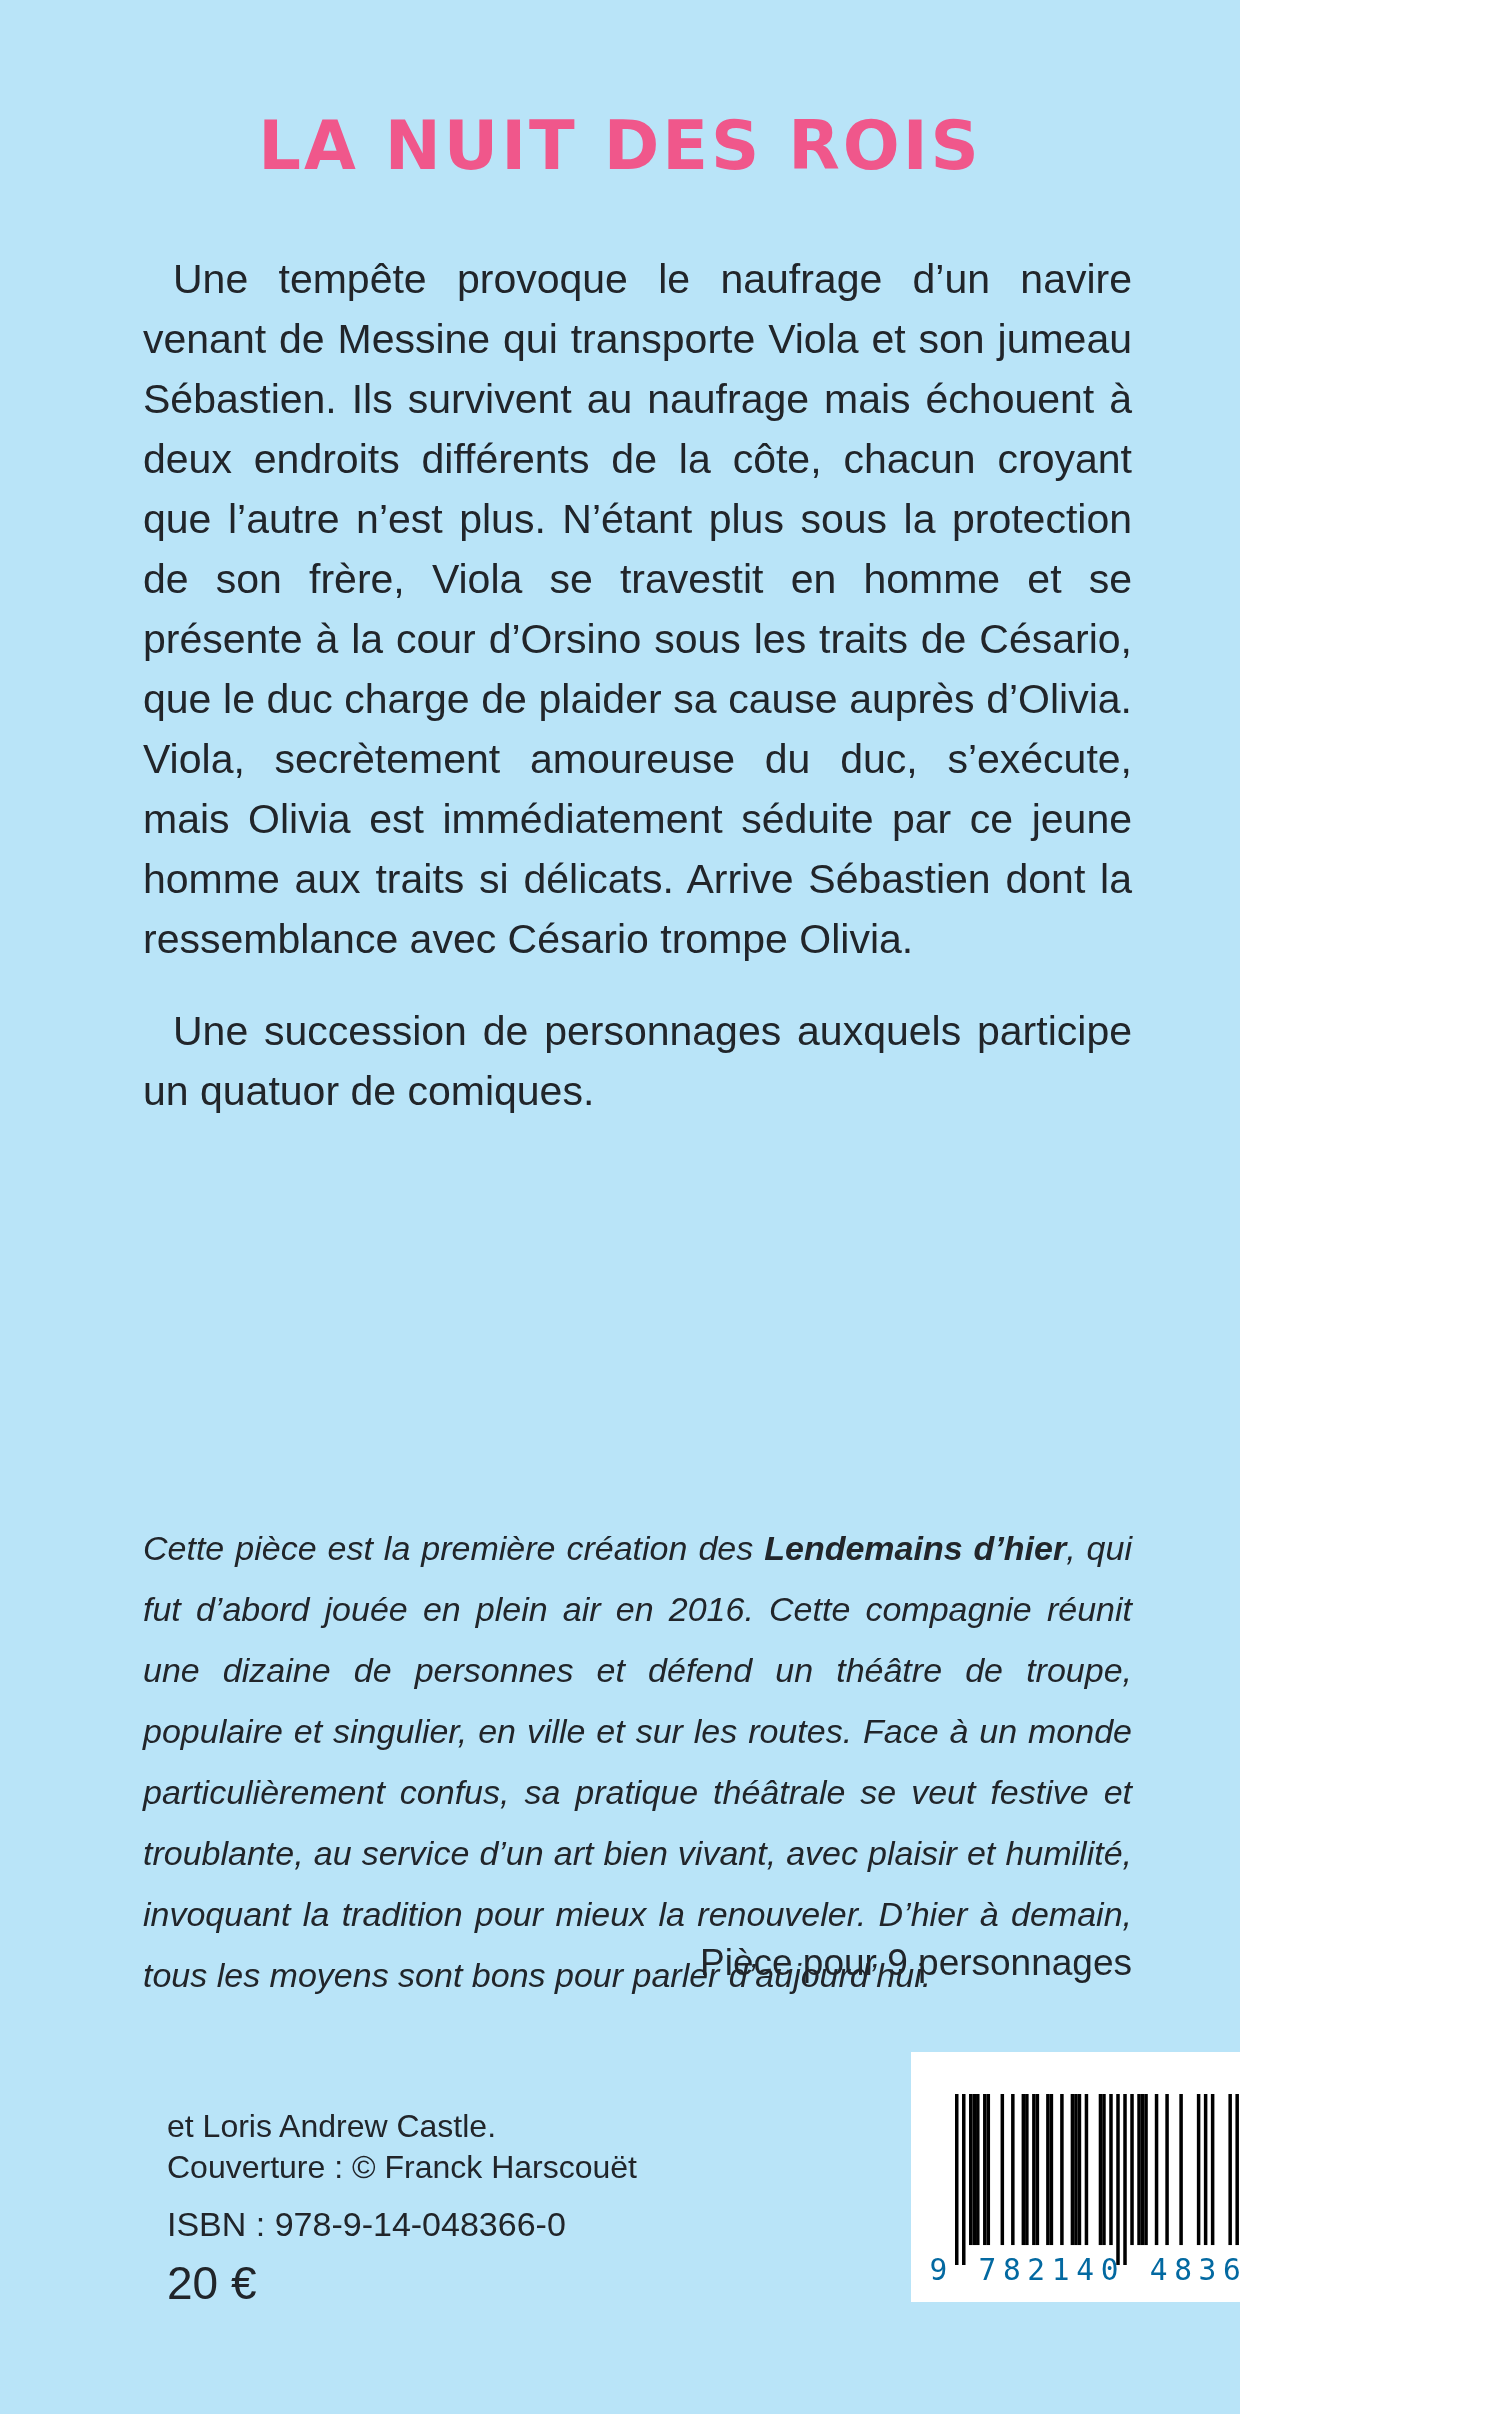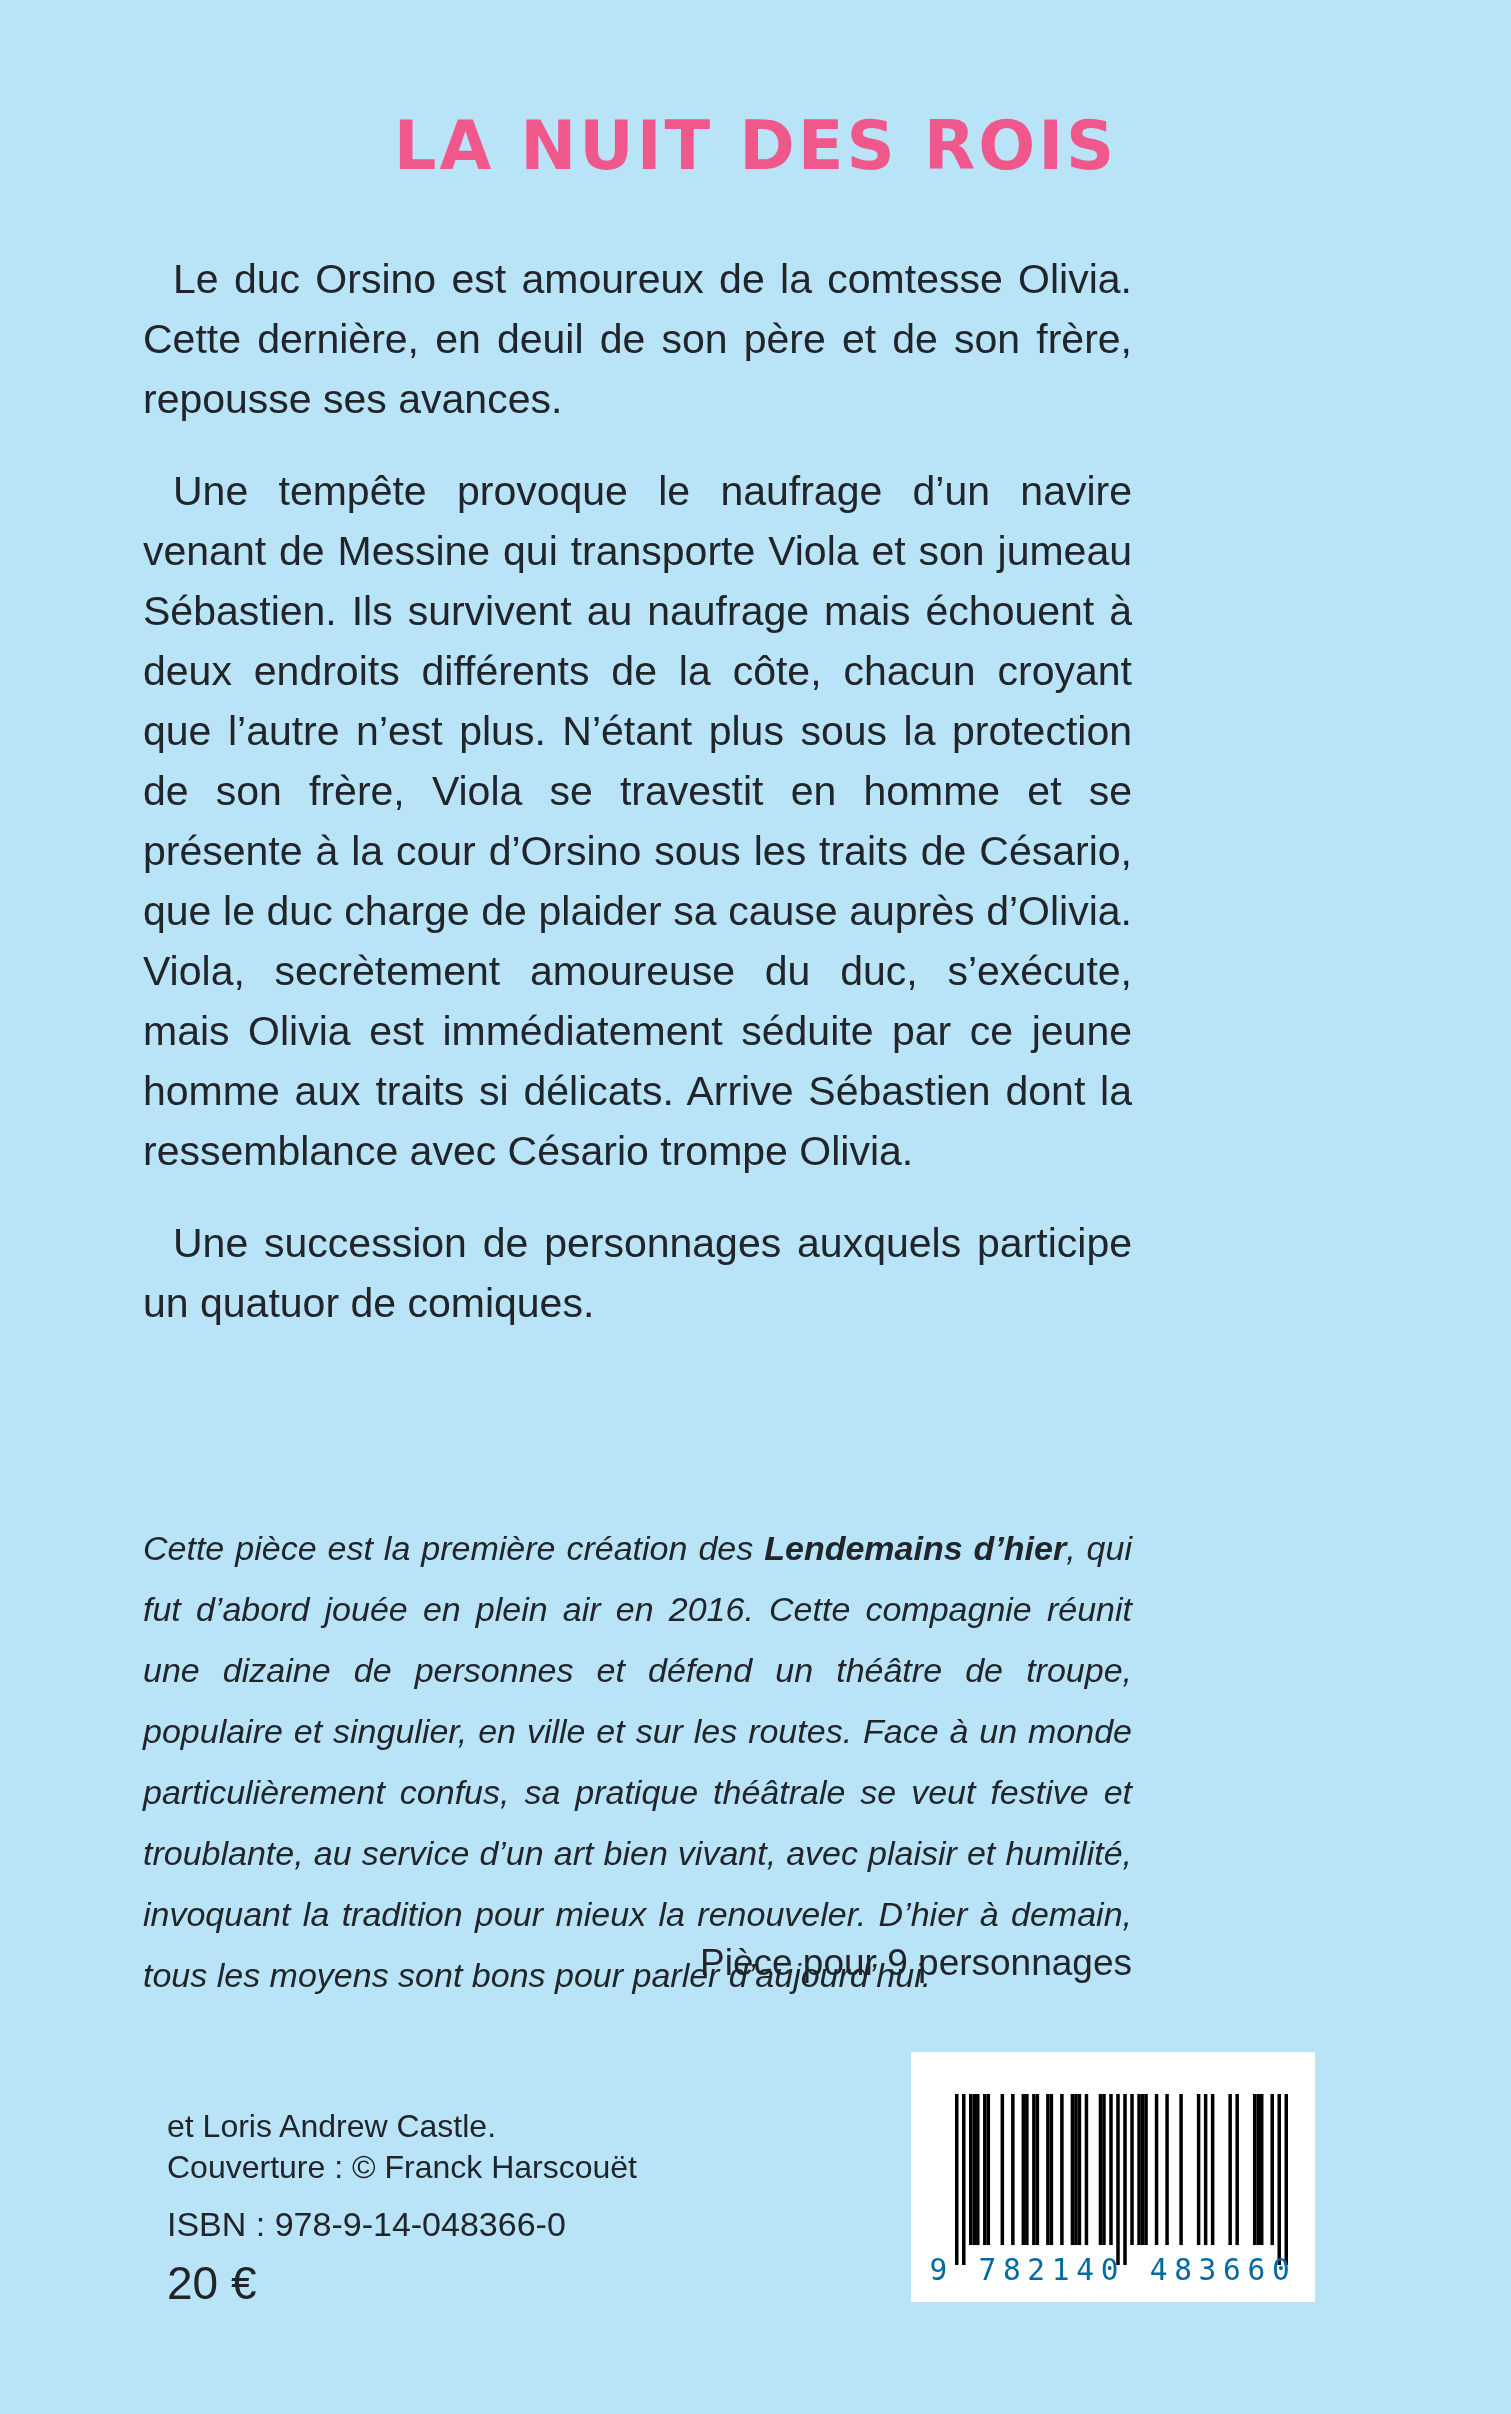--- a/index.html
+++ b/index.html
@@ -1,18 +1,18 @@
 <!DOCTYPE html>
 <html style="font-size:15px"><head>
 <meta charset="utf-8">
 <style>
   html,body{margin:0;padding:0;}
   .page{
     position:relative;
-    width:1511px;
+    width:1240px;
     height:2415px;
     background:#b9e4f8;
     overflow:hidden;
     font-family:"Liberation Sans", sans-serif;
     color:#21252a;
   }
   .title{
     position:absolute;
     top:107px;
     left:0;
@@ -104,21 +104,20 @@
   }
 </style>
 </head>
 <body>
 
 <div class="page">
 
   <div class="title">LA NUIT DES ROIS</div>
 
   <div class="synopsis">
-    <p>Le duc Orsino est amoureux de la comtesse Olivia. Cette dernière, en deuil de son père et de son frère, repousse ses avances.</p>
     <p>Une tempête provoque le naufrage d’un navire venant de Messine qui transporte Viola et son jumeau Sébastien. Ils survivent au naufrage mais échouent à deux endroits différents de la côte, chacun croyant que l’autre n’est plus. N’étant plus sous la protection de son frère, Viola se travestit en homme et se présente à la cour d’Orsino sous les traits de Césario, que le duc charge de plaider sa cause auprès d’Olivia. Viola, secrètement amoureuse du duc, s’exécute, mais Olivia est immédiatement séduite par ce jeune homme aux traits si délicats. Arrive Sébastien dont la ressemblance avec Césario trompe Olivia.</p>
     <p>Une succession de personnages auxquels participe un quatuor de comiques.</p>
   </div>
 
   <div class="company-note"><span>Cette pièce est la première création des </span><span class="bold">Lendemains d’hier</span><span>, qui fut d’abord jouée en plein air en 2016. Cette compagnie réunit une dizaine de personnes et défend un théâtre de troupe, populaire et singulier, en ville et sur les routes. Face à un monde particulièrement confus, sa pratique théâtrale se veut festive et troublante, au service d’un art bien vivant, avec plaisir et humilité, invoquant la tradition pour mieux la renouveler. D’hier à demain, tous les moyens sont bons pour parler d’aujourd’hui.</span></div>
 
   <div class="cast-note">Pièce pour 9 personnages</div>
 
   <div class="credits">
     <div>et Loris Andrew Castle.</div>

